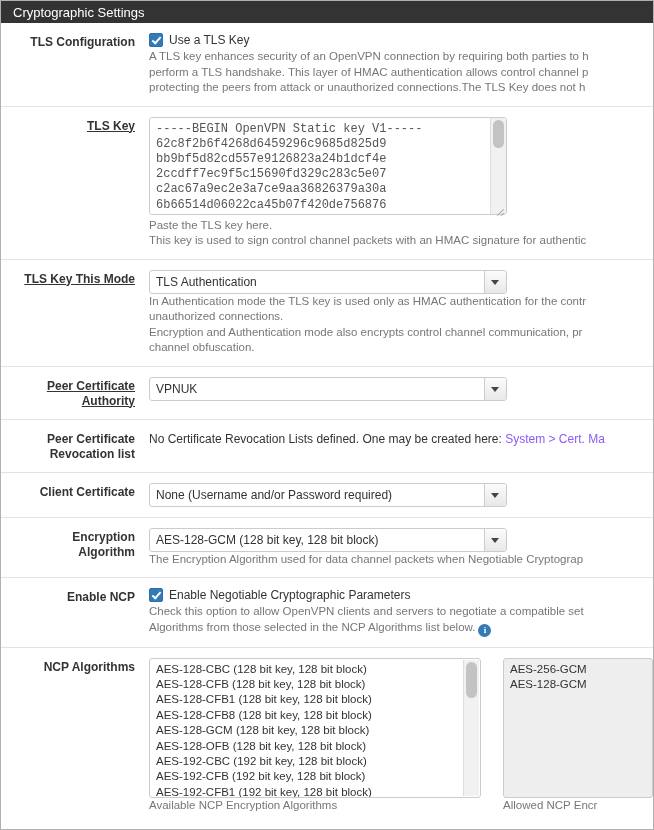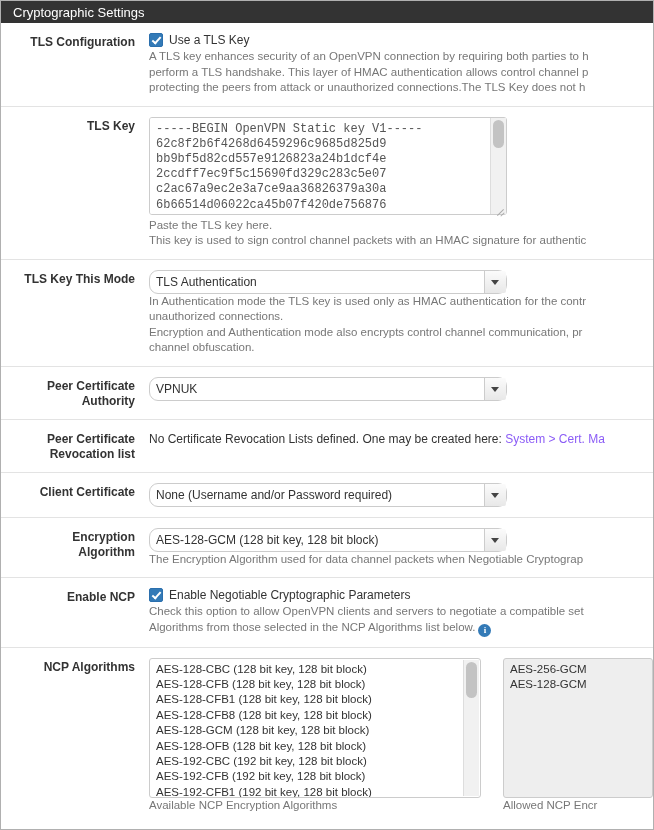--- a/index.html
+++ b/index.html
@@ -49,20 +49,21 @@
     font-weight: bold;
     font-size: 12px;
     color: #333333;
     line-height: 15px;
     padding-top: 2px;
   }
   .label-col.link {
     color: #333333;
   }
   .label-col .lbl-underline {
+    text-decoration: underline;
     cursor: pointer;
   }
   .field-col {
     flex: 1;
     padding-left: 2px;
     box-sizing: border-box;
     min-width: 0;
   }
   .help-block {
     color: #777777;
@@ -122,21 +123,21 @@
     position: relative;
     width: 358px;
     height: 24px;
   }
   select.sel {
     width: 358px;
     height: 24px;
     font-size: 12px;
     color: #333333;
     border: 1px solid #cccccc;
-    border-radius: 9px;
+    border-radius: 3px;
     padding: 2px 24px 2px 6px;
     box-sizing: border-box;
     background: #ffffff;
     -webkit-appearance: none;
     appearance: none;
   }
   .sel-arrow {
     position: absolute;
     right: 1px;
     top: 1px;

